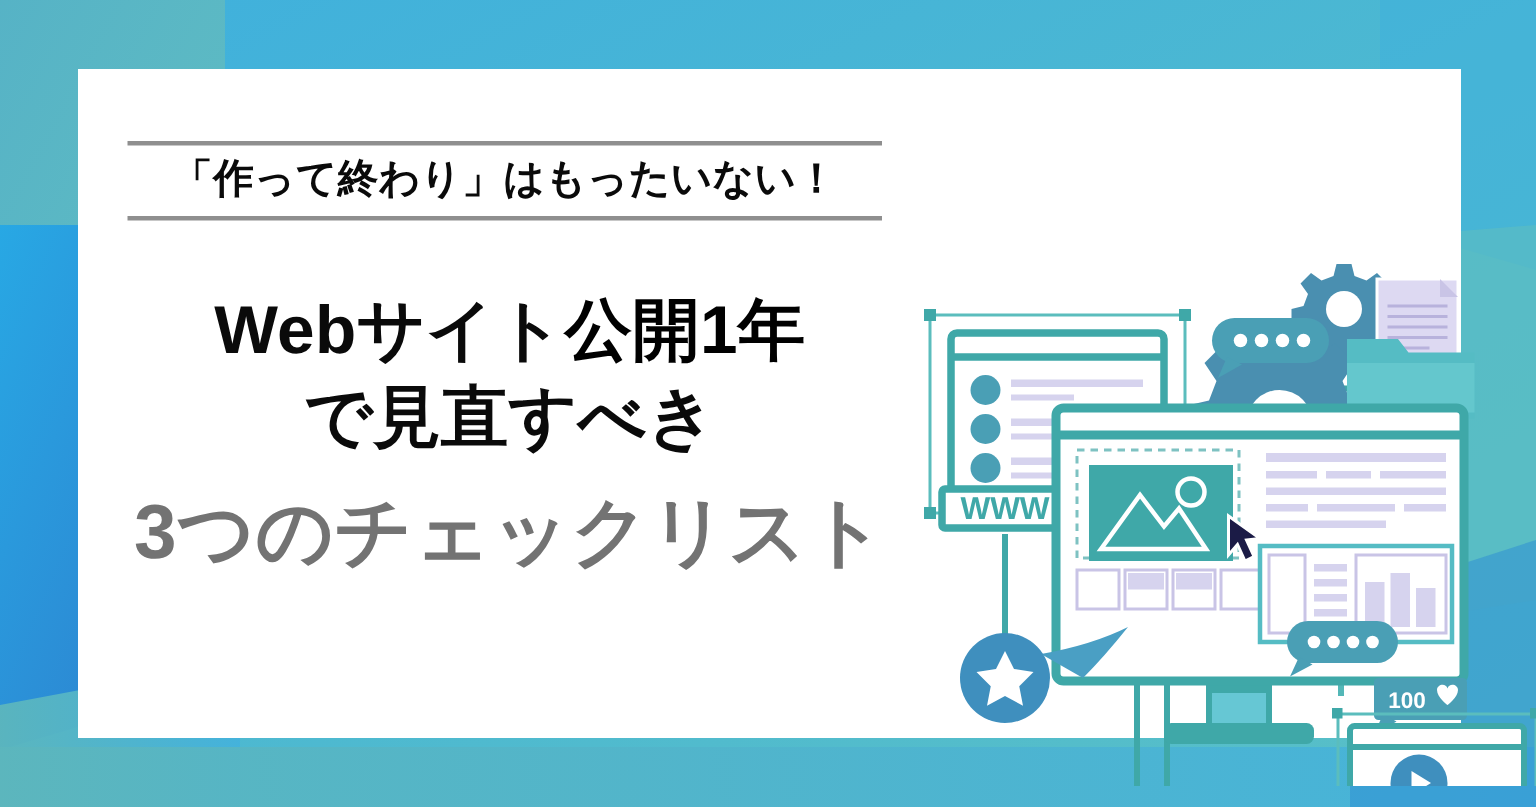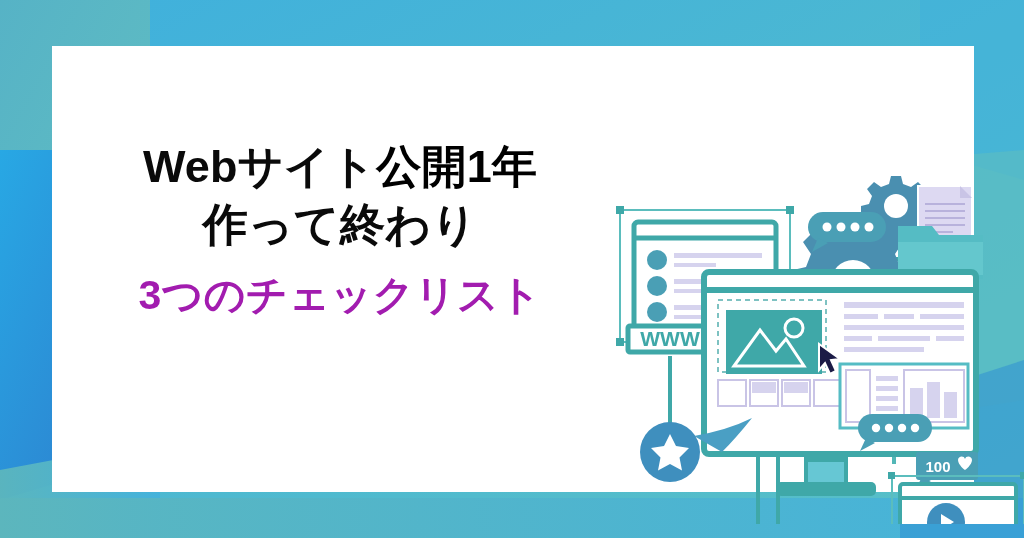--- a/index.html
+++ b/index.html
@@ -50,22 +50,22 @@
     color:#0a0a0a;
     font-weight:bold;
     line-height:1.28;
     letter-spacing:.005em;
   }
   .hl-line { font-size:45px; white-space:nowrap; }
   #hl-line1 { letter-spacing:.004em; }
   .accent-red { color:#000000; }
   #hl-line3 {
     margin-top:16px;
-    font-size:41px;
-    color:#a21caf;
+    font-size:51px;
+    color:#737373;
     white-space:nowrap;
     letter-spacing:.006em;
   }
 
   
   #illustration {
     position:absolute;
     left:556px; top:118px;
     width:430px; height:360px;
     z-index:3;
@@ -100,26 +100,31 @@
   <polygon points="0,498 1024,498 1024,538 0,538" fill="url(#gTealB)" opacity="0.9"></polygon>
   <polygon points="920,0 1024,0 1024,180 920,150" fill="#3fb0dd" opacity="0.55"></polygon>
   <polygon points="900,160 1024,150 1024,400 900,420" fill="#5cbdc2" opacity="0.65"></polygon>
   <polygon points="900,400 1024,360 1024,538 900,538" fill="#2f8fd4" opacity="0.55"></polygon>
 </svg>
 
 <div id="card">
 
   <div id="text-block">
 
+    <div id="eyebrow-wrap">
+      <div class="rule"></div>
+      <div id="eyebrow">「作って終わり」はもったいない！</div>
+      <div class="rule"></div>
+    </div>
 
     <div id="headline">
       <div class="hl-line" id="hl-line1">
         <span>Webサイト</span><span class="accent-red">公開1年</span>
       </div>
-      <div class="hl-line">作って終わり</div>
+      <div class="hl-line">で見直すべき</div>
       <div id="hl-line3">3つのチェックリスト</div>
     </div>
 
   </div>
 
   <svg id="illustration" viewBox="0 0 430 360" xmlns="http://www.w3.org/2000/svg">
 
     <g fill="none" stroke="#3fa8a8" stroke-width="4">
 
       <path d="M62 192 L62 300"></path>

